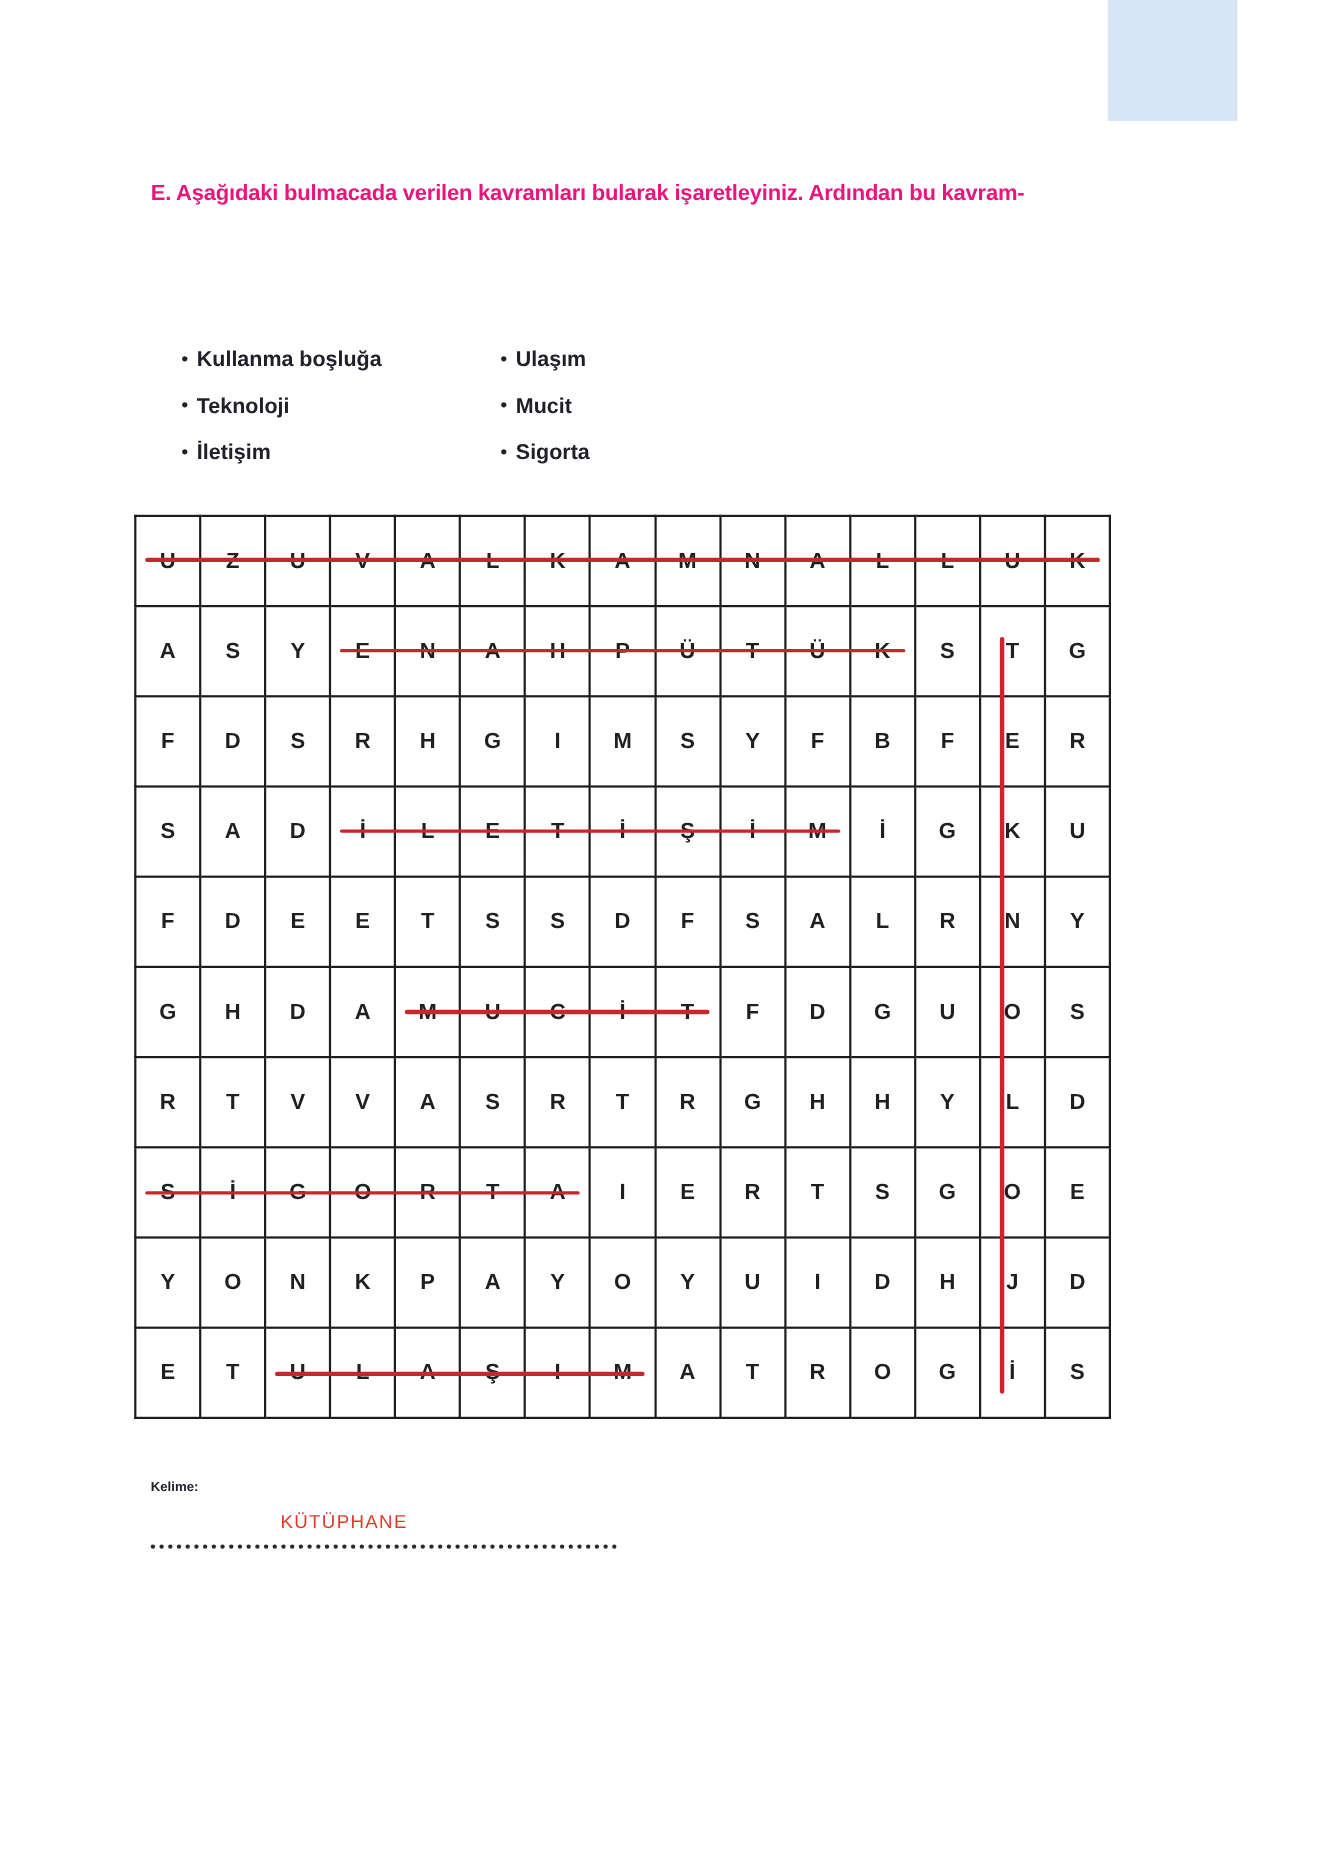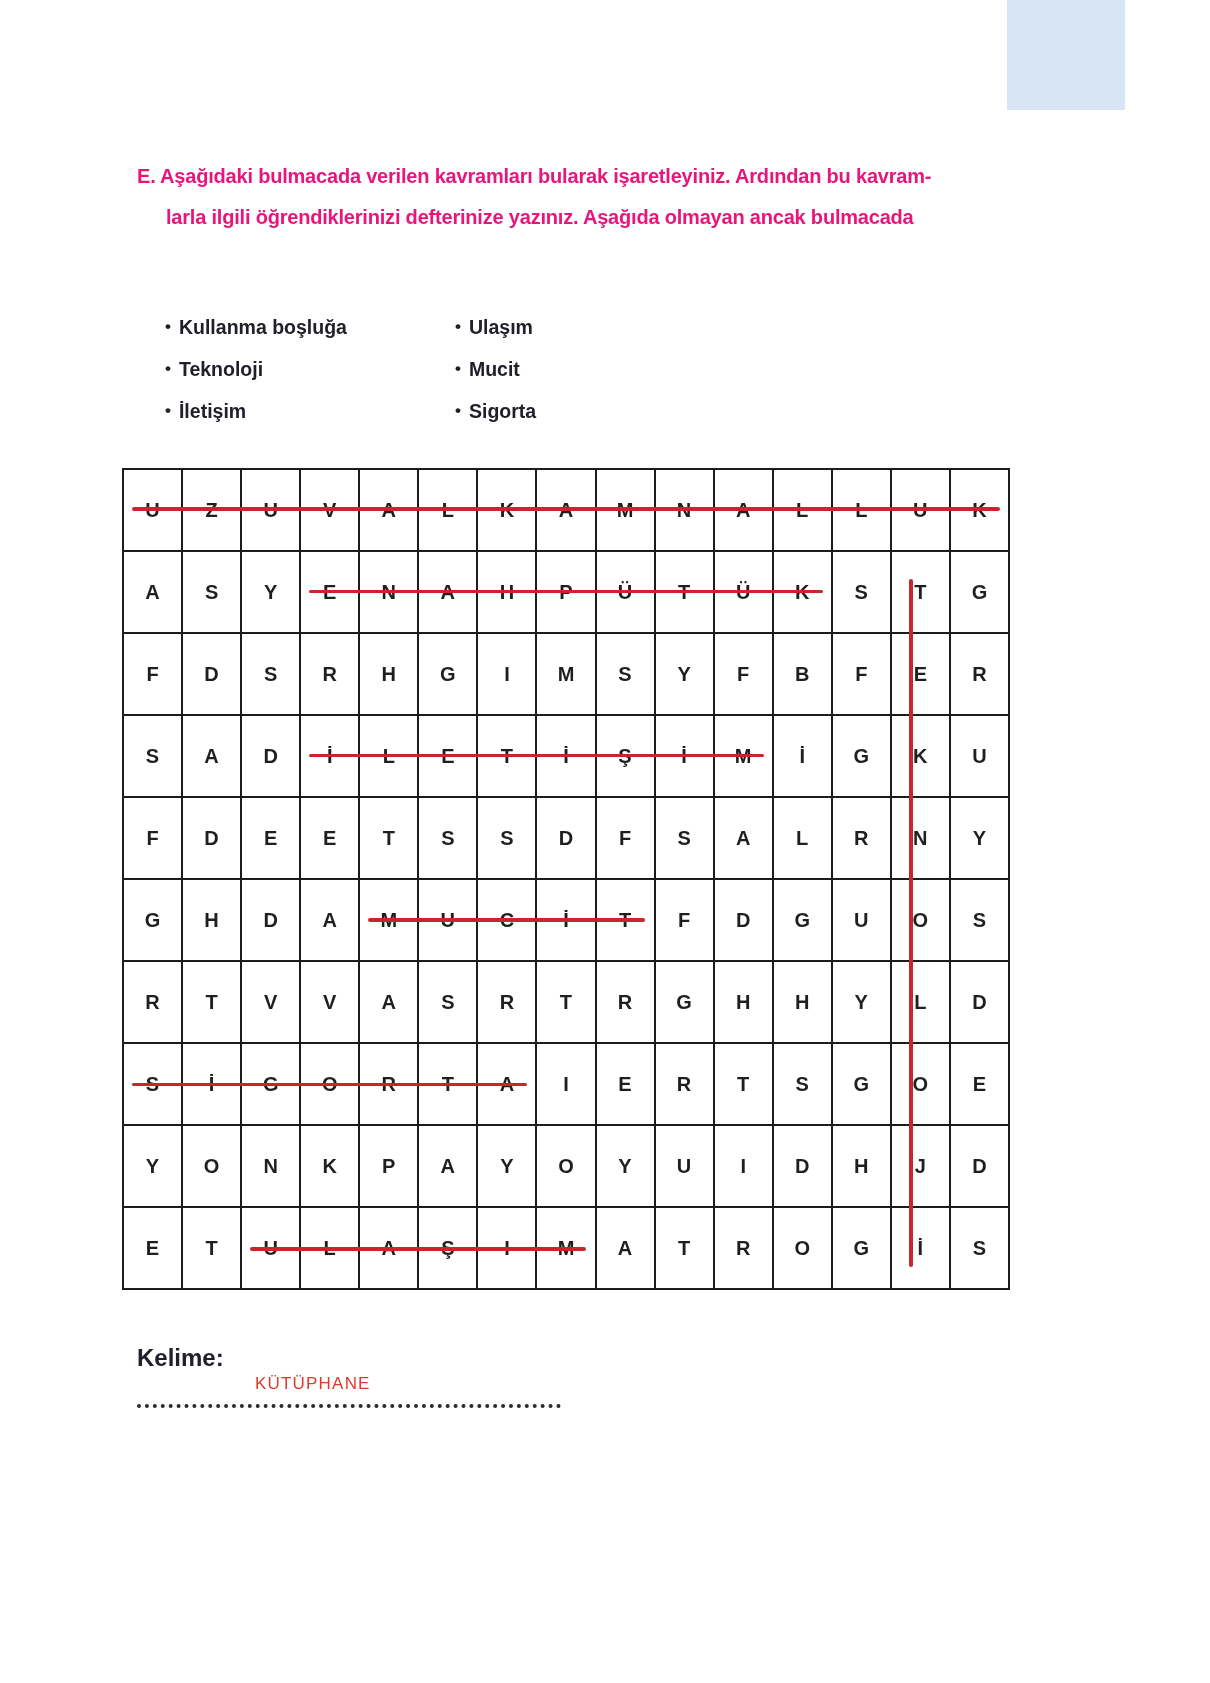--- a/index.html
+++ b/index.html
@@ -69,21 +69,21 @@
   .strike {
     position: absolute;
     background: var(--strike_red);
     border-radius: 2px;
   }
   .kelime-label {
     position: absolute;
     left: 137px; top: 1344px;
     color: var(--body_text);
     font-weight: bold;
-    font-size: 24px;
+    font-size: 12px;
   }
   .handwritten {
     position: absolute;
     left: 255px; top: 1374px;
     color: var(--handwriting_red);
     font-size: 17px;
     letter-spacing: 1.2px;
     font-weight: 500;
   }
   .dotline {
@@ -103,21 +103,20 @@
 </style>
 </head>
 <body>
 
 <div class="page">
 
   <div class="corner-box"></div>
 
   <div class="instruction">
     <div class="iline first">E. Aşağıdaki bulmacada verilen kavramları bularak işaretleyiniz. Ardından bu kavram-</div>
-    <div class="iline">larla ilgili öğrendiklerinizi defterinize yazınız. Aşağıda olmayan ancak bulmacada</div>
   </div>
 
   <div class="words col1" id="wordcol1">
       <div class="word-item">
         <span class="bullet">•</span>
         <span>Kullanma boşluğa</span>
       </div>
       <div class="word-item">
         <span class="bullet">•</span>
         <span>Teknoloji</span>

